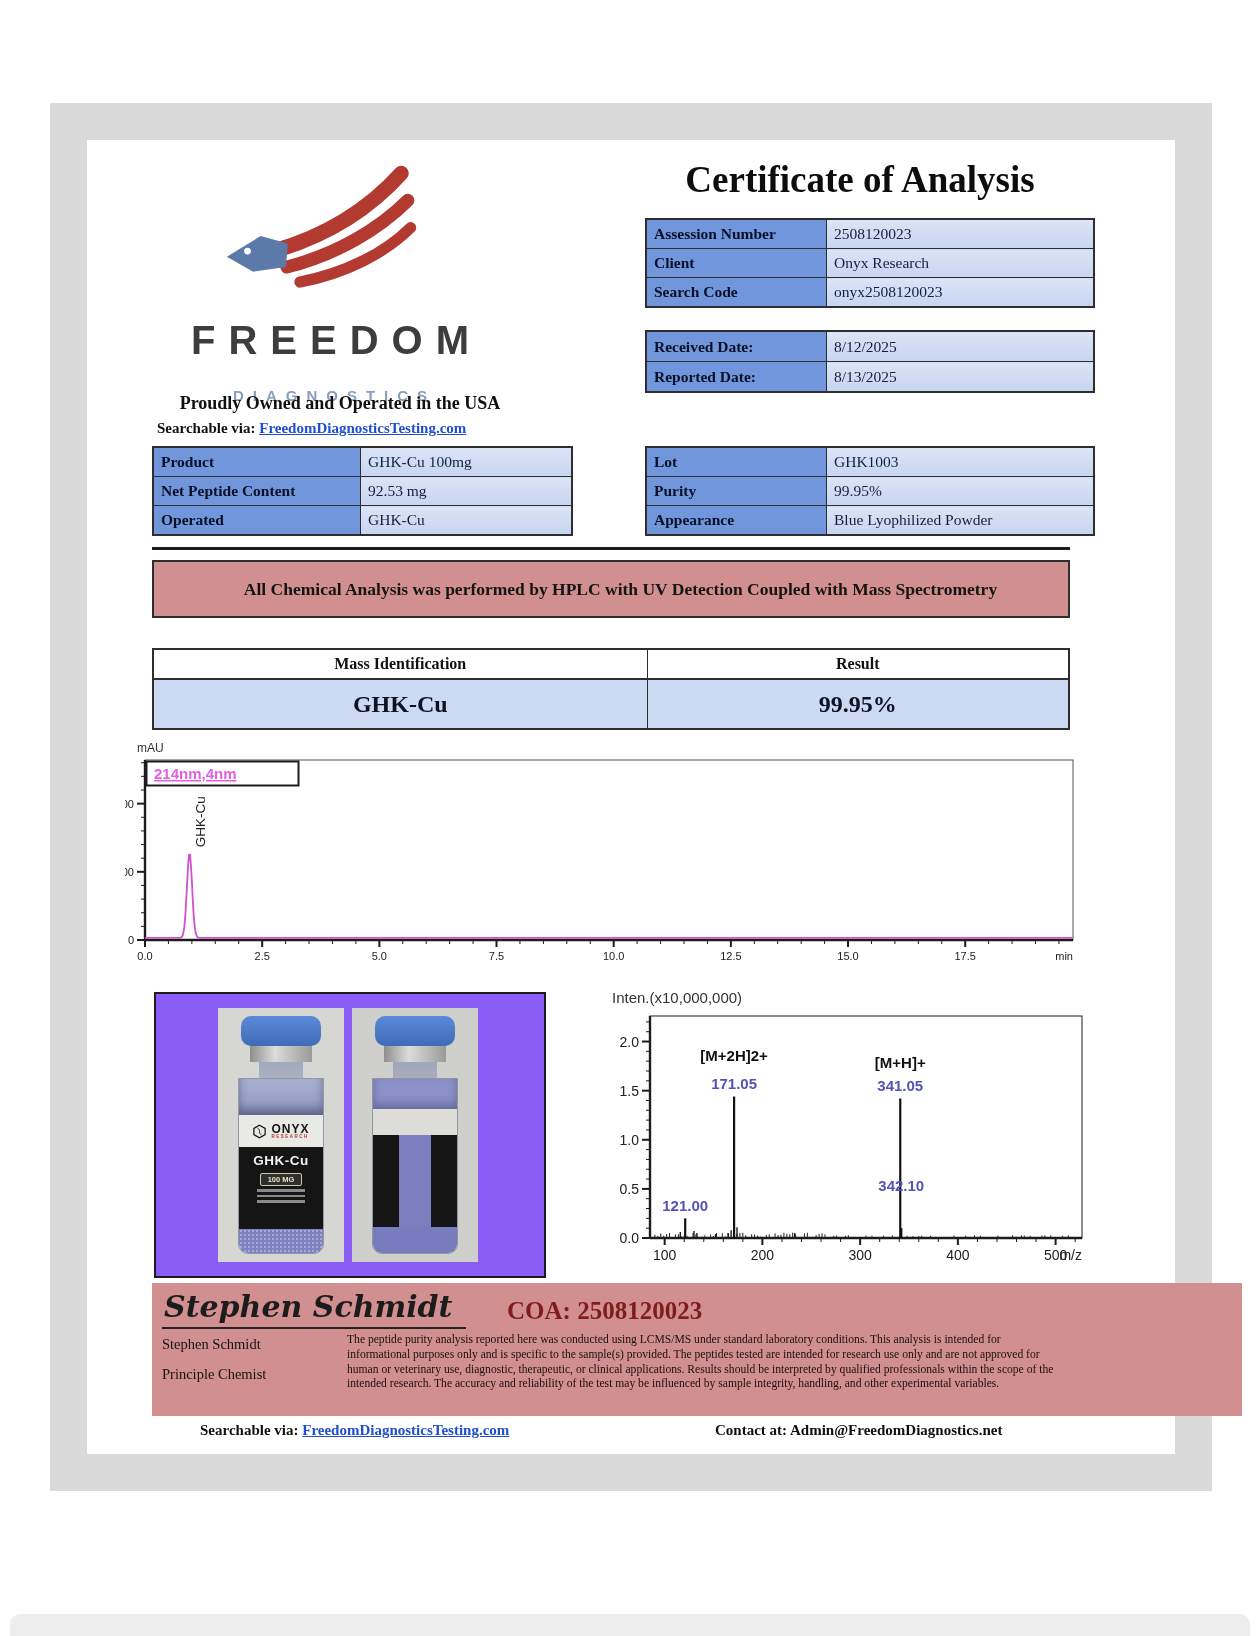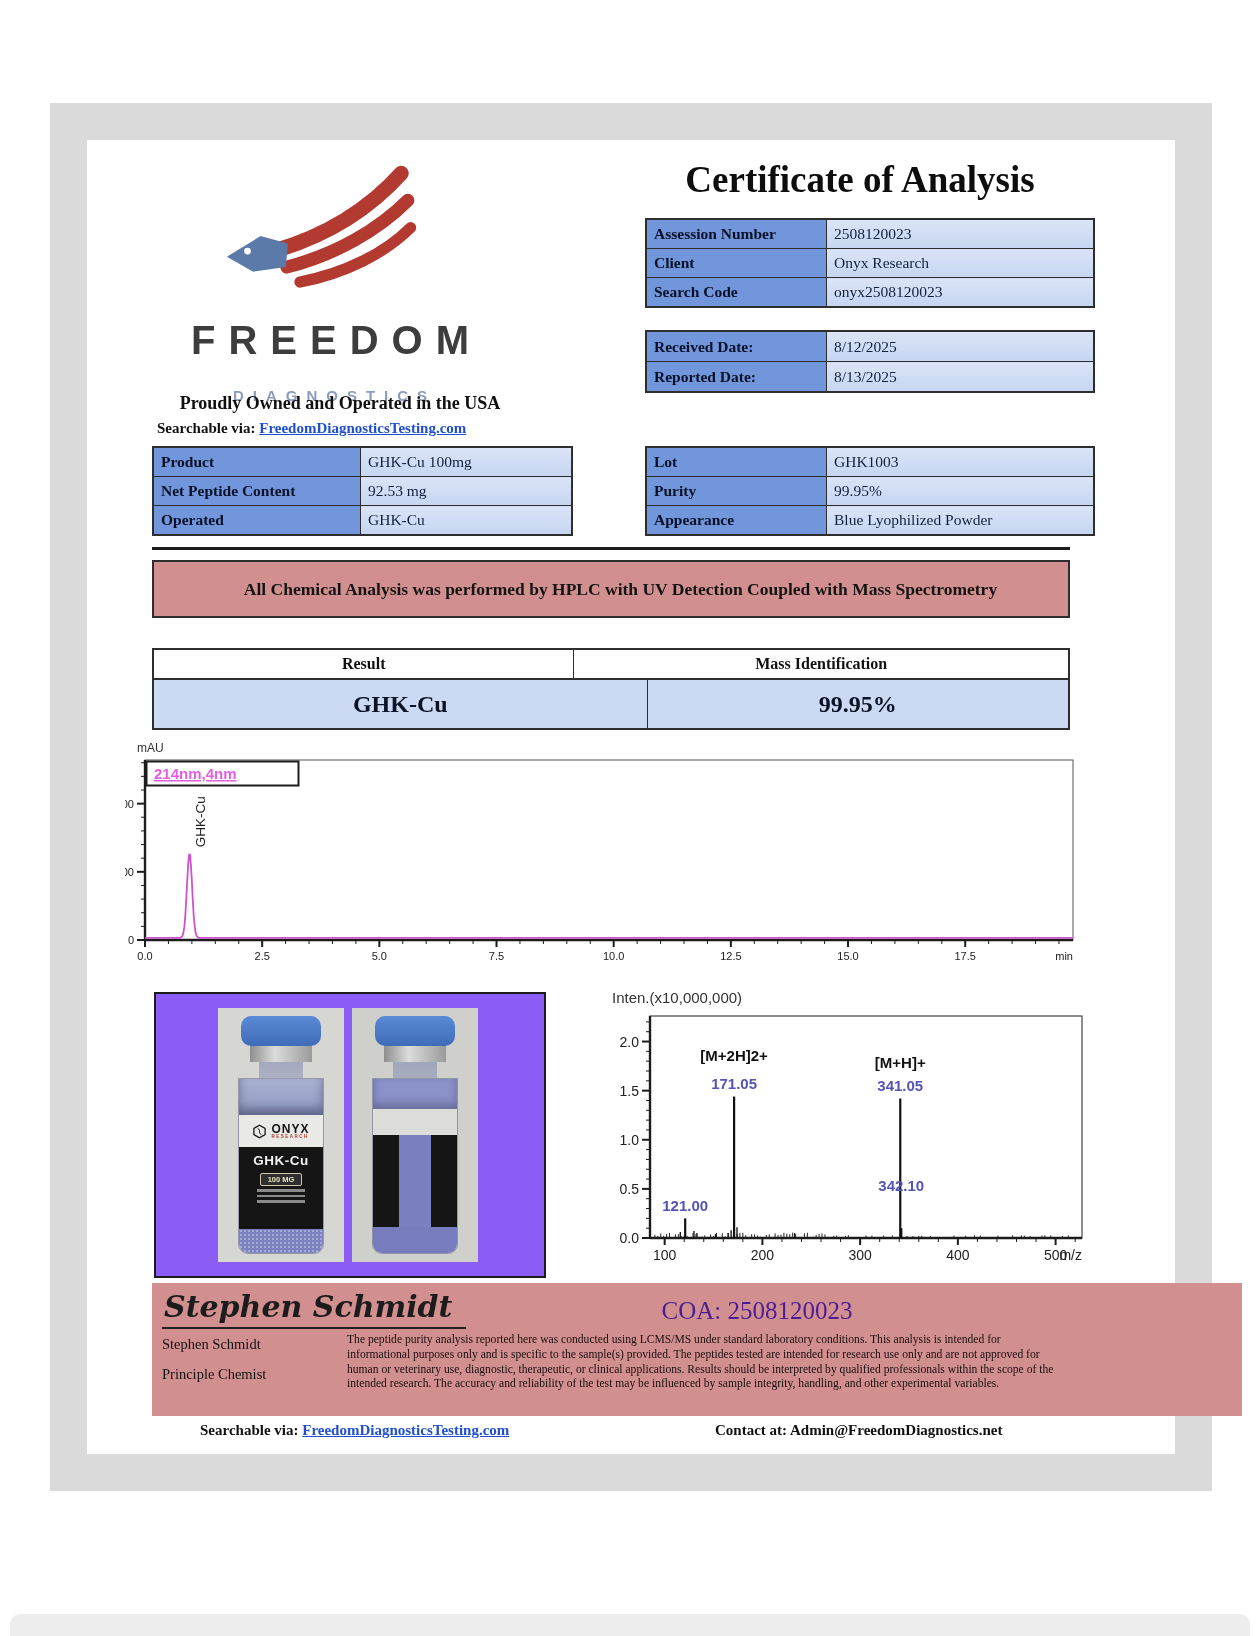--- a/index.html
+++ b/index.html
@@ -73,21 +73,21 @@
   .speck{background-image:radial-gradient(rgba(255,255,255,.3) 1px,transparent 1px);background-size:4px 4px;}
   .back-glass{height:30px;background:#8b91c9;box-shadow:inset 0 -5px 8px rgba(40,40,70,.35);}
   .back-white{height:26px;background:#dcdcd8;}
   .back-wrap{height:92px;display:flex;}
   .back-black{width:26px;background:#151515;}
   .back-powder{flex:1;background:#7a80bf;}
   .back-bottom{flex:1;background:#767cbd;}
   
   .footer-pink{left:152px;top:1283px;width:1090px;height:133px;background:#d28f8f;}
   .sig{position:absolute;left:10px;top:6px;font-family:"DejaVu Serif",serif;font-style:italic;font-weight:600;font-size:30px;color:#1c1c1c;border-bottom:2.5px solid #222;padding:0 14px 3px 2px;}
-  .coa{position:absolute;left:355px;top:14px;width:500px;text-align:center;font-weight:normal;font-size:25px;color:#4c1d95;}
+  .coa{position:absolute;left:355px;top:14px;width:500px;text-align:left;font-weight:bold;font-size:25px;color:#7f1d1d;}
   .chemist-name{position:absolute;left:10px;top:53px;font-size:14.5px;color:#141414;}
   .chemist-title{position:absolute;left:10px;top:83px;font-size:14.5px;color:#141414;}
   .disclaimer{position:absolute;left:195px;top:50px;width:715px;font-size:11.6px;line-height:1.28;color:#1a0f0f;}
   .foot-left{left:200px;top:1422px;font-size:15px;font-weight:bold;color:#101010;}
   .foot-right{left:715px;top:1422px;font-size:15px;font-weight:bold;color:#101010;}
 </style>
 </head>
 <body>
 
 <div class="abs frame"></div>
@@ -176,22 +176,22 @@
   </table>
 
 <div class="abs sep-line"></div>
 
 <div class="abs banner">
   <span>All Chemical Analysis was performed by HPLC with UV Detection Coupled with Mass Spectrometry</span>
 </div>
 
 <div class="abs mass-table">
   <div class="mt-row">
+    <div class="mt-cell mt-c1 mt-h">Mass Identification</div>
     <div class="mt-cell mt-c2 mt-h">Result</div>
-    <div class="mt-cell mt-c1 mt-h">Mass Identification</div>
   </div>
   <div class="mt-row">
     <div class="mt-cell mt-c1 mt-d">GHK-Cu</div>
     <div class="mt-cell mt-c2 mt-d">99.95%</div>
   </div>
 </div>
 
 <div class="abs chrom-wrap">
   <svg id="chrom-svg" width="950" height="252" viewBox="0 0 950 252">
       <rect x="20" y="22" width="928" height="180" fill="none" stroke="#555" stroke-width="1"></rect>

